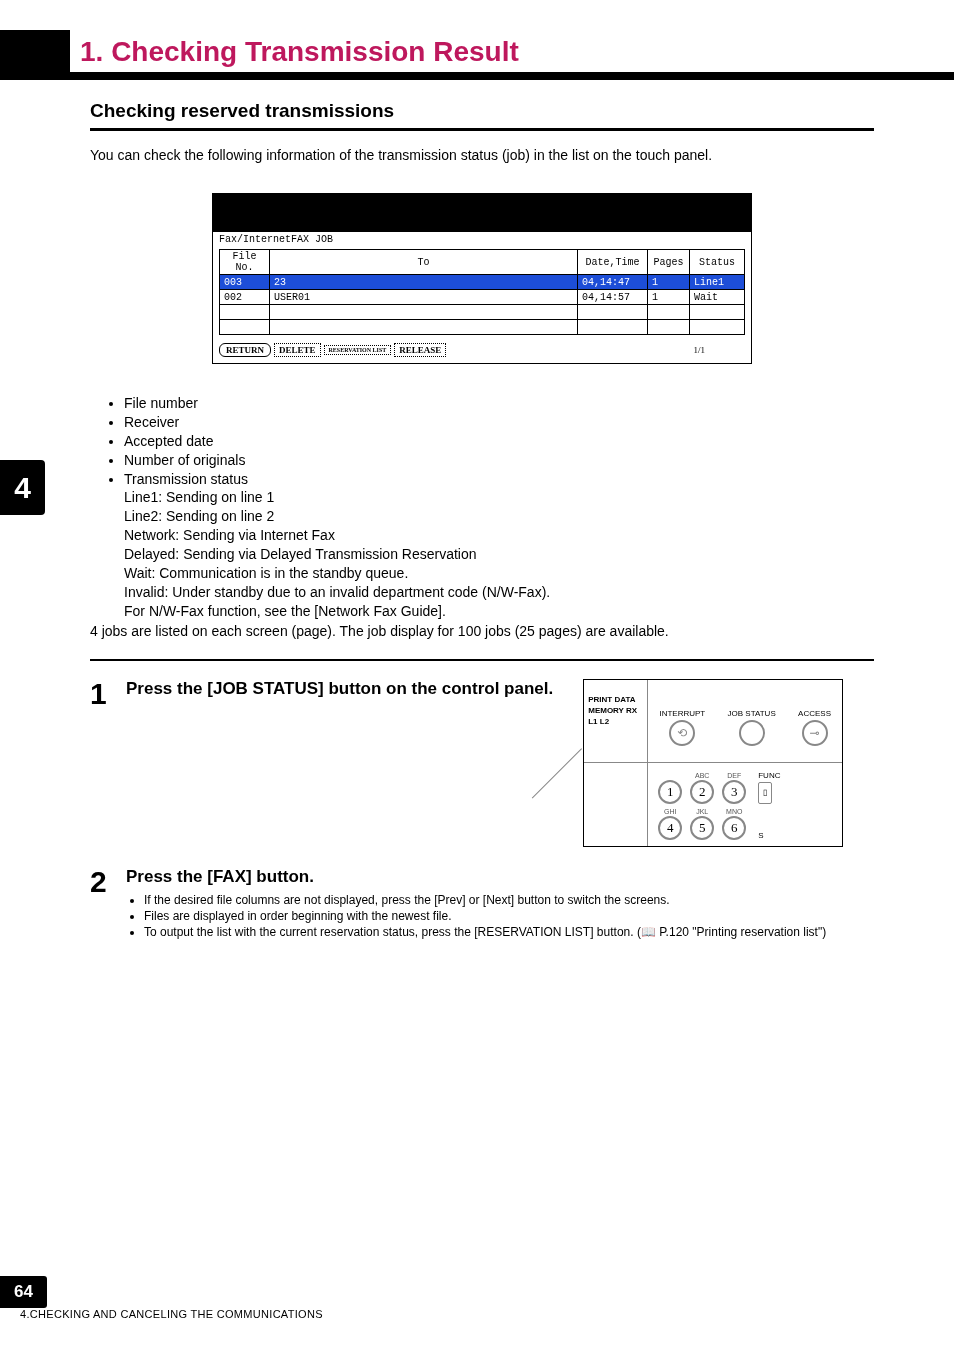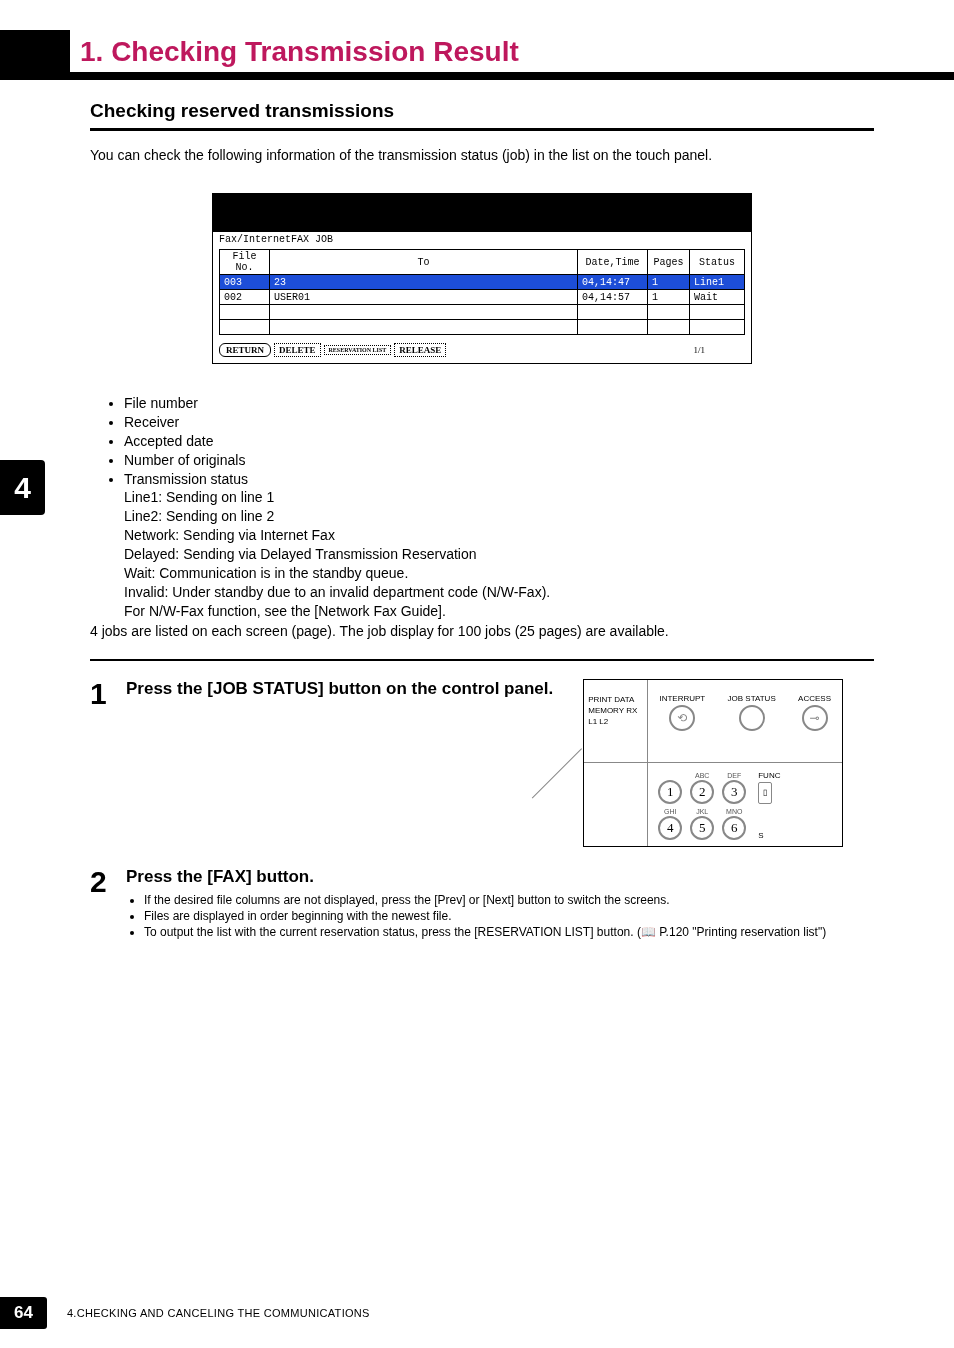--- a/index.html
+++ b/index.html
@@ -190,26 +190,27 @@
   .panel-top {
     display: flex;
     height: 82px;
   }
   .panel-left {
     width: 64px;
     border-right: 1px solid #888;
     padding: 14px 4px 4px 4px;
     font-size: 8px;
     line-height: 1.4;
+    font-weight: bold;
   }
   .panel-right {
     flex: 1;
     display: flex;
     justify-content: space-around;
-    align-items: flex-start;
+    align-items: center;
     padding-top: 14px;
   }
   .pbtn { text-align: center; font-size: 8px; }
   .circlebtn {
     width: 26px; height: 26px;
     border: 2px solid #888;
     border-radius: 50%;
     margin: 2px auto 0 auto;
     display:flex;align-items:center;justify-content:center;
     font-size: 12px; color:#888;
@@ -240,23 +241,24 @@
     width:24px;height:24px;border:2px double #888;border-radius:50%;
     display:flex;align-items:center;justify-content:center;font-size:13px;
     font-family: serif;
   }
   .func-col { margin-left:4px; font-size:8px; text-align:center;}
   .func-box { width:14px;height:22px;border:1px solid #888;border-radius:2px;margin-top:2px;display:flex;align-items:center;justify-content:center;}
   .step1-row { display:flex; gap:30px; align-items:flex-start; }
   .footer {
     position: absolute;
     left: 0;
-    bottom: 19px;
-    display: flex;
-    align-items: center;
+    bottom: 28px;
+    display: flex;
+    align-items: flex-start;
+    flex-direction: column;
   }
   .footer-page {
     background: #000;
     color: #fff;
     font-weight: bold;
     padding: 6px 14px;
     font-size: 17px;
     border-radius: 0 3px 3px 0;
   }
   .footer-text {

